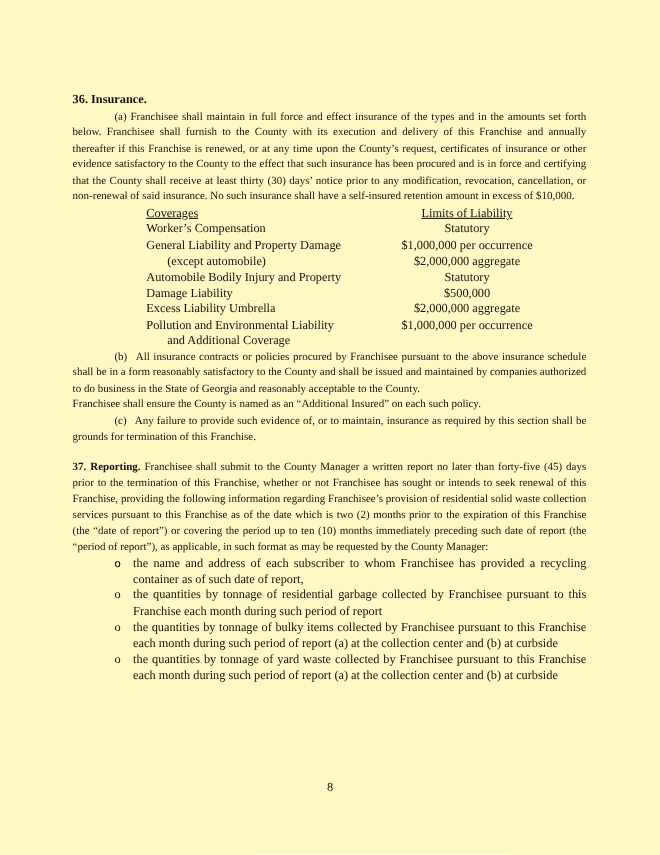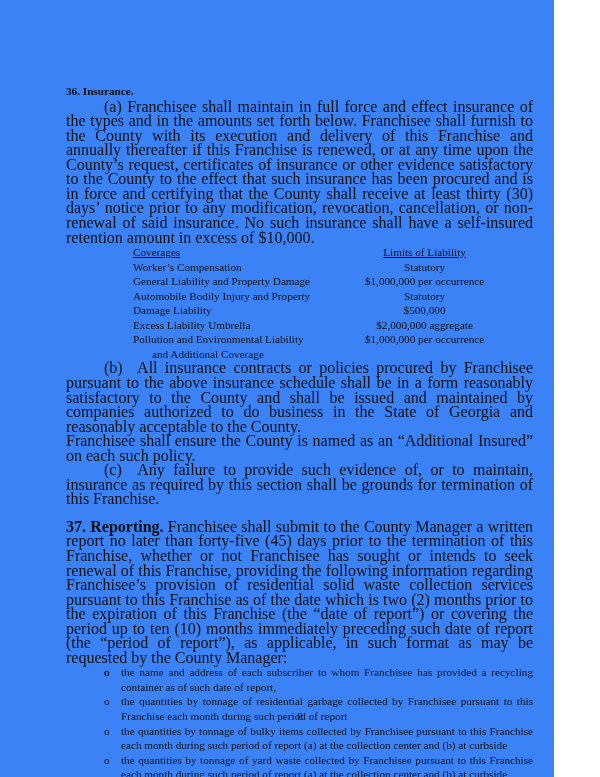--- a/index.html
+++ b/index.html
@@ -11,40 +11,40 @@
     width: 600px;
     height: 777px;
     position: relative;
     font-family: "Liberation Serif", "DejaVu Serif", serif;
     color: #111111;
     overflow: hidden;
   }
   .page {
     position: absolute;
     left: 0; top: 0;
-    width: 554px;
+    width: 600px;
     height: 777px;
-    background: #3b82f6;
+    background: #fef9c3;
   }
   .content {
     position: absolute;
     left: 66px;
     top: 84px;
     width: 467px;
   }
   .section-heading {
     font-weight: bold;
     font-size: 11.2px;
     line-height: 14.6px;
     margin: 0 0 1px 0;
     text-align: left;
   }
   p.body {
     margin: 0;
-    font-size: 16px;
+    font-size: 10px;
     line-height: 14.55px;
     text-align: justify;
     text-justify: inter-word;
     hyphens: none;
   }
   p.indent {
     text-indent: 38px;
   }
   .run-in-head {
     font-weight: bold;
@@ -131,20 +131,24 @@
         </tr>
         <tr>
           <td class="col-cov">Worker’s Compensation</td>
           <td class="col-lim">Statutory</td>
         </tr>
         <tr>
           <td class="col-cov">General Liability and Property Damage</td>
           <td class="col-lim">$1,000,000 per occurrence</td>
         </tr>
         <tr>
+          <td class="col-cov"><span class="sub-indent">(except automobile)</span></td>
+          <td class="col-lim">$2,000,000 aggregate</td>
+        </tr>
+        <tr>
           <td class="col-cov">Automobile Bodily Injury and Property</td>
           <td class="col-lim">Statutory</td>
         </tr>
         <tr>
           <td class="col-cov">Damage Liability</td>
           <td class="col-lim">$500,000</td>
         </tr>
         <tr>
           <td class="col-cov">Excess Liability Umbrella</td>
           <td class="col-lim">$2,000,000 aggregate</td>

